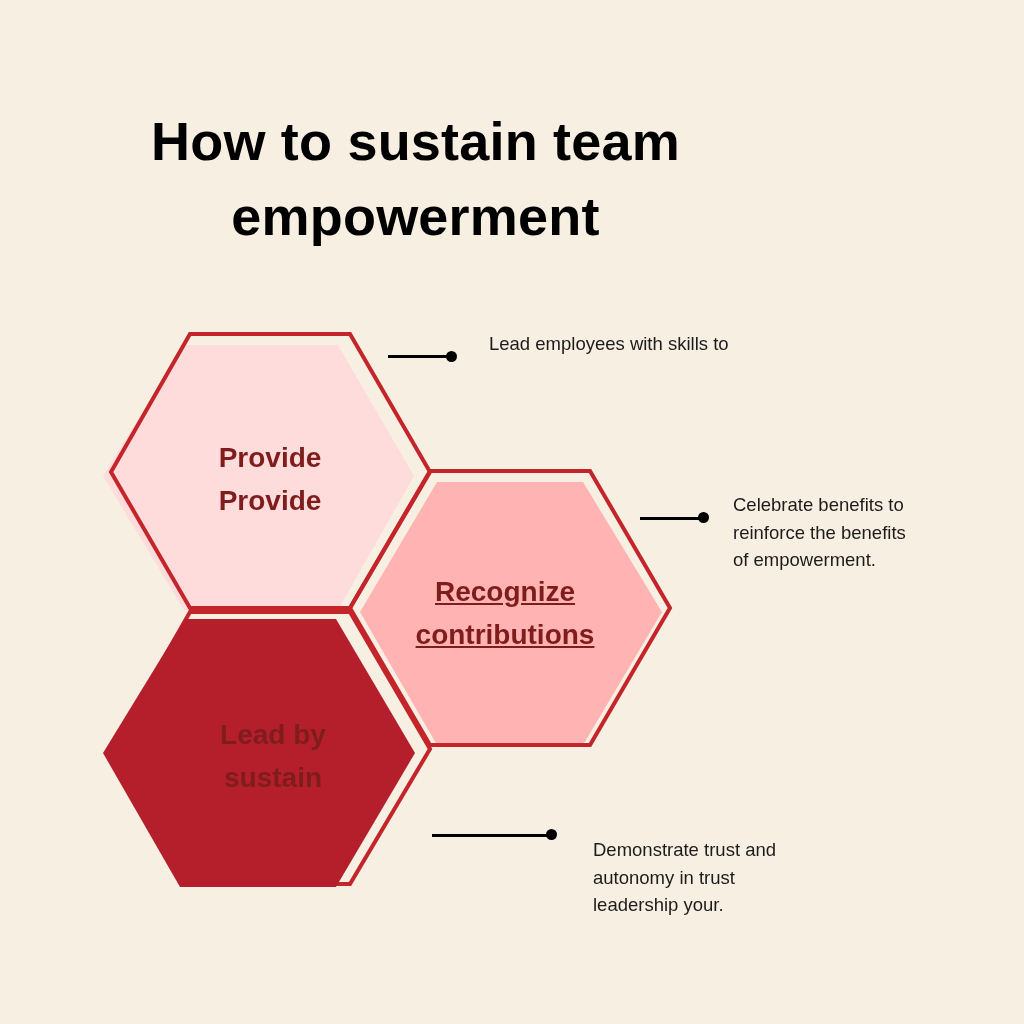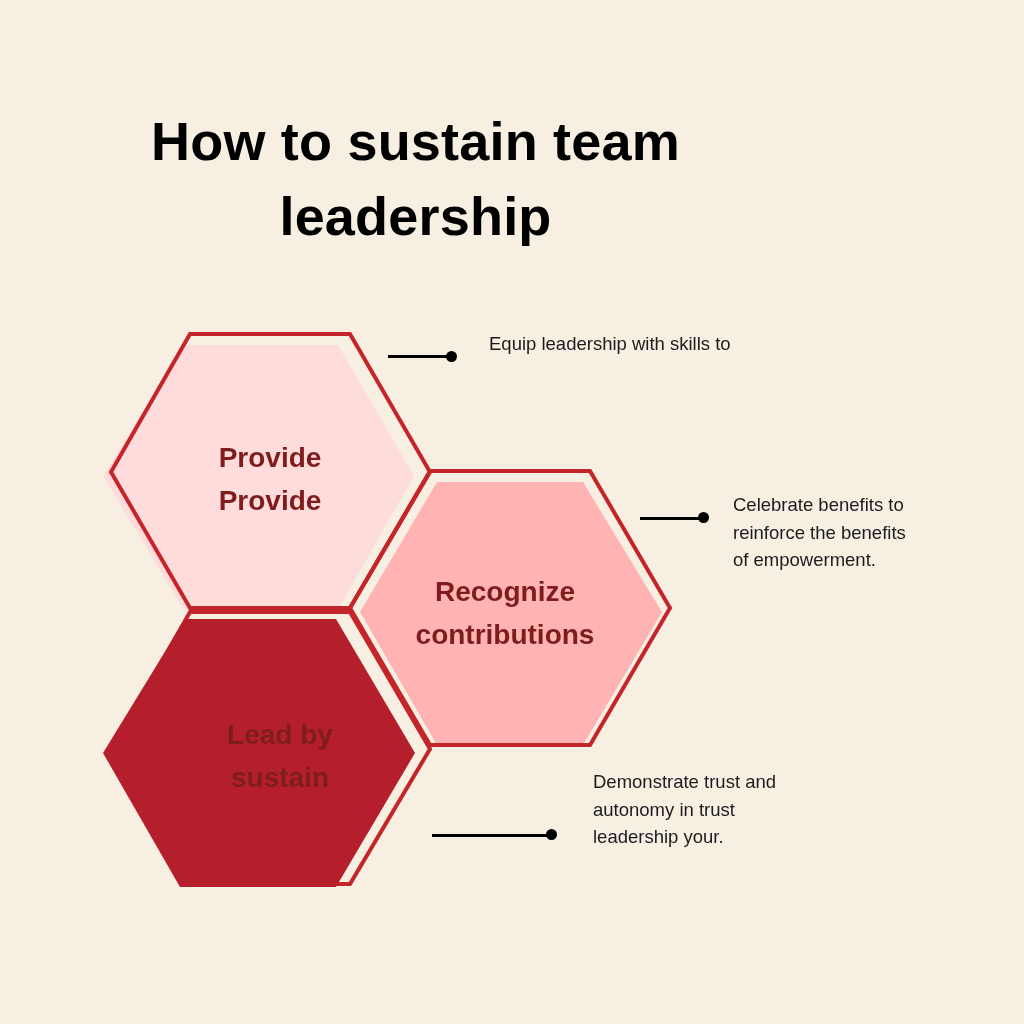--- a/index.html
+++ b/index.html
@@ -25,21 +25,21 @@
   .connector { position:absolute; height:2.5px; background:#000; }
   .connector-dot {
     position:absolute; width:11px; height:11px; border-radius:50%; background:#000;
   }
 </style>
 </head>
 <body>
 
 <div class="title">
   <div>How to sustain team</div>
-  <div>leadership</div>
+  <div>empowerment</div>
 </div>
 
 <svg class="diagram" width="1024" height="1024" viewBox="0 0 1024 1024">
 
   <g>
     <polygon points="184,345 338,345 414,476 338,610 184,610 103,476" fill="#ffdcdc"></polygon>
     <polygon points="190,334 350,334 430,472 350,608 190,608 111,472" fill="none" stroke="#c4252b" stroke-width="4" stroke-linejoin="miter"></polygon>
   </g>
 
   <g>
@@ -51,46 +51,46 @@
     <polygon points="437,482 583,482 662,612 583,745 437,745 360,612" fill="#ffb3b3"></polygon>
     <polygon points="430,471 590,471 670,608 590,745 430,745 350,608" fill="none" stroke="#c4252b" stroke-width="4" stroke-linejoin="miter"></polygon>
   </g>
 </svg>
 
 <div class="hex-label" style="left:140px; top:436px; width:260px;">
   <div>Provide</div>
   <div>Provide</div>
 </div>
 
-<div class="hex-label" style="left:375px; top:570px; width:260px;">
+<div class="hex-label" style="left:375px; top:570px; width:260px;text-decoration:underline;">
   <div>Recognize</div>
   <div>contributions</div>
 </div>
 
-<div class="hex-label" style="left:150px; top:713px; width:260px;">
+<div class="hex-label" style="left:143px; top:713px; width:260px;">
   <div>Lead by</div>
   <div>sustain</div>
 </div>
 
 <div class="connector" style="left:388px; top:355px; width:62px;"></div>
 <div class="connector-dot" style="left:446px; top:351px;"></div>
 
 <div class="connector" style="left:640px; top:517px; width:62px;"></div>
 <div class="connector-dot" style="left:698px; top:512px;"></div>
 
 <div class="connector" style="left:432px; top:834px; width:118px;"></div>
 <div class="connector-dot" style="left:546px; top:829px;"></div>
 
 <div class="caption" style="left:489px; top:330px;">
-  <div>Equip leadership with skills to</div>
+  <div>Lead employees with skills to</div>
 </div>
 
 <div class="caption" style="left:733px; top:491px;">
   <div>Celebrate benefits to</div>
   <div>reinforce the benefits</div>
   <div>of empowerment.</div>
 </div>
 
-<div class="caption" style="left:593px; top:768px;">
+<div class="caption" style="left:593px; top:836px;">
   <div>Demonstrate trust and</div>
   <div>autonomy in trust</div>
   <div>leadership your.</div>
 </div>
 
 </body></html>

